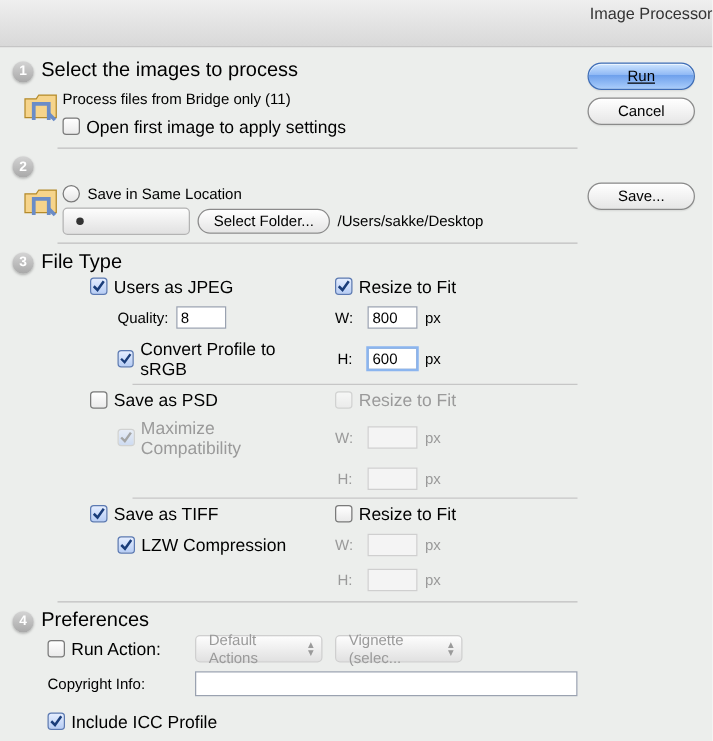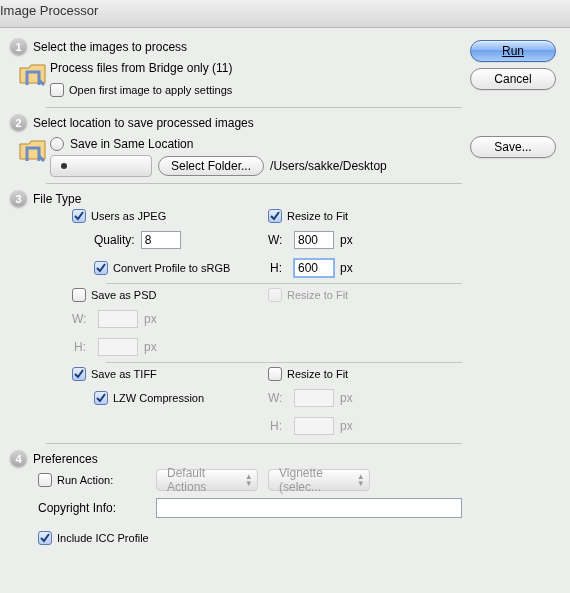--- a/index.html
+++ b/index.html
@@ -5,23 +5,23 @@
   * { box-sizing: border-box; }
   html, body { margin: 0; padding: 0; }
   body {
     font-family: "Lucida Grande", "Helvetica Neue", Arial, sans-serif;
     font-size: 12px;
     color: #000;
     background: #fff;
     width: 570px;
   }
   .titlebar {
-    height: 28px;
+    height: 38px;
     line-height: 22px;
-    text-align: left;
+    text-align: right;
     background: linear-gradient(#efefef, #d8d8d8);
     border-bottom: 1px solid #b5b5b5;
     font-size: 13px;
     color: #333;
   }
   .dialog {
     display: flex;
     background: #eceeec;
     padding: 10px 14px 14px 10px;
     height: 571px;
@@ -73,21 +73,21 @@
     background: linear-gradient(#d4d4d4, #a8a8a8);
     color: #fff;
     font-size: 11px;
     font-weight: bold;
     display: inline-flex;
     align-items: center;
     justify-content: center;
     box-shadow: 0 1px 2px rgba(0,0,0,0.25);
   }
   .section-title {
-    font-size: 12px;
+    font-size: 16px;
     color: #000;
   }
   .row {
     display: flex;
     align-items: center;
     gap: 6px;
     min-height: 22px;
   }
   .folder-icon {
     width: 34px; height: 34px;
@@ -101,21 +101,21 @@
     align-items: flex-start;
     padding-left: 6px;
   }
   .sectbody .col {
     flex: 1;
   }
   .chk {
     display: inline-flex;
     align-items: center;
     gap: 5px;
-    font-size: 11px;
+    font-size: 14px;
     cursor: pointer;
   }
   .chkbox {
     width: 14px; height: 14px;
     border: 1px solid #7a7a7a;
     border-radius: 3px;
     background: linear-gradient(#fff, #eaeaea);
     display: inline-flex;
     align-items: center;
     justify-content: center;
@@ -256,21 +256,20 @@
           </div>
         </div>
       </div>
     </div>
 
     <hr class="divider">
 
     <div class="section">
       <div class="section-head">
         <span class="numcircle">2</span>
-        <span class="section-title">Select location to save processed images</span>
       </div>
       <div class="sectbody">
         <span class="folder-icon">
           <svg viewBox="0 0 32 32" width="32" height="32">
             <path d="M3 10 L12 10 L14 7 L28 7 L28 25 L3 25 Z" fill="#f6d48b" stroke="#b48a2a"></path>
             <path d="M10 27 L10 14 L22 14 L22 27" fill="none" stroke="#6a8cc7" stroke-width="3"></path>
             <path d="M22 22 L27 27" stroke="#6a8cc7" stroke-width="3"></path>
           </svg>
         </span>
         <div class="col">
@@ -343,20 +342,28 @@
       <div class="grid-type">
         <label class="chk">
           <span class="chkbox"></span>
           <span>Save as PSD</span>
         </label>
         <label class="chk disabled">
           <span class="chkbox"></span>
           <span>Resize to Fit</span>
         </label>
 
+        <label class="chk disabled" style="padding-left:22px">
+          <span class="chkbox checked">
+              <svg viewBox="0 0 12 12">
+                <path d="M2 6 L5 9 L10 2" stroke="#6b6b6b" stroke-width="2" fill="none"></path>
+              </svg>
+            </span>
+          <span>Maximize Compatibility</span>
+        </label>
         <div class="row disabled">
           <span class="label-right" style="width:20px">W:</span>
           <input class="field disabled" value="" style="">
           <span class="px">px</span>
         </div>
 
         <div></div>
         <div class="row disabled">
           <span class="label-right" style="width:20px">H:</span>
           <input class="field disabled" value="" style="">

